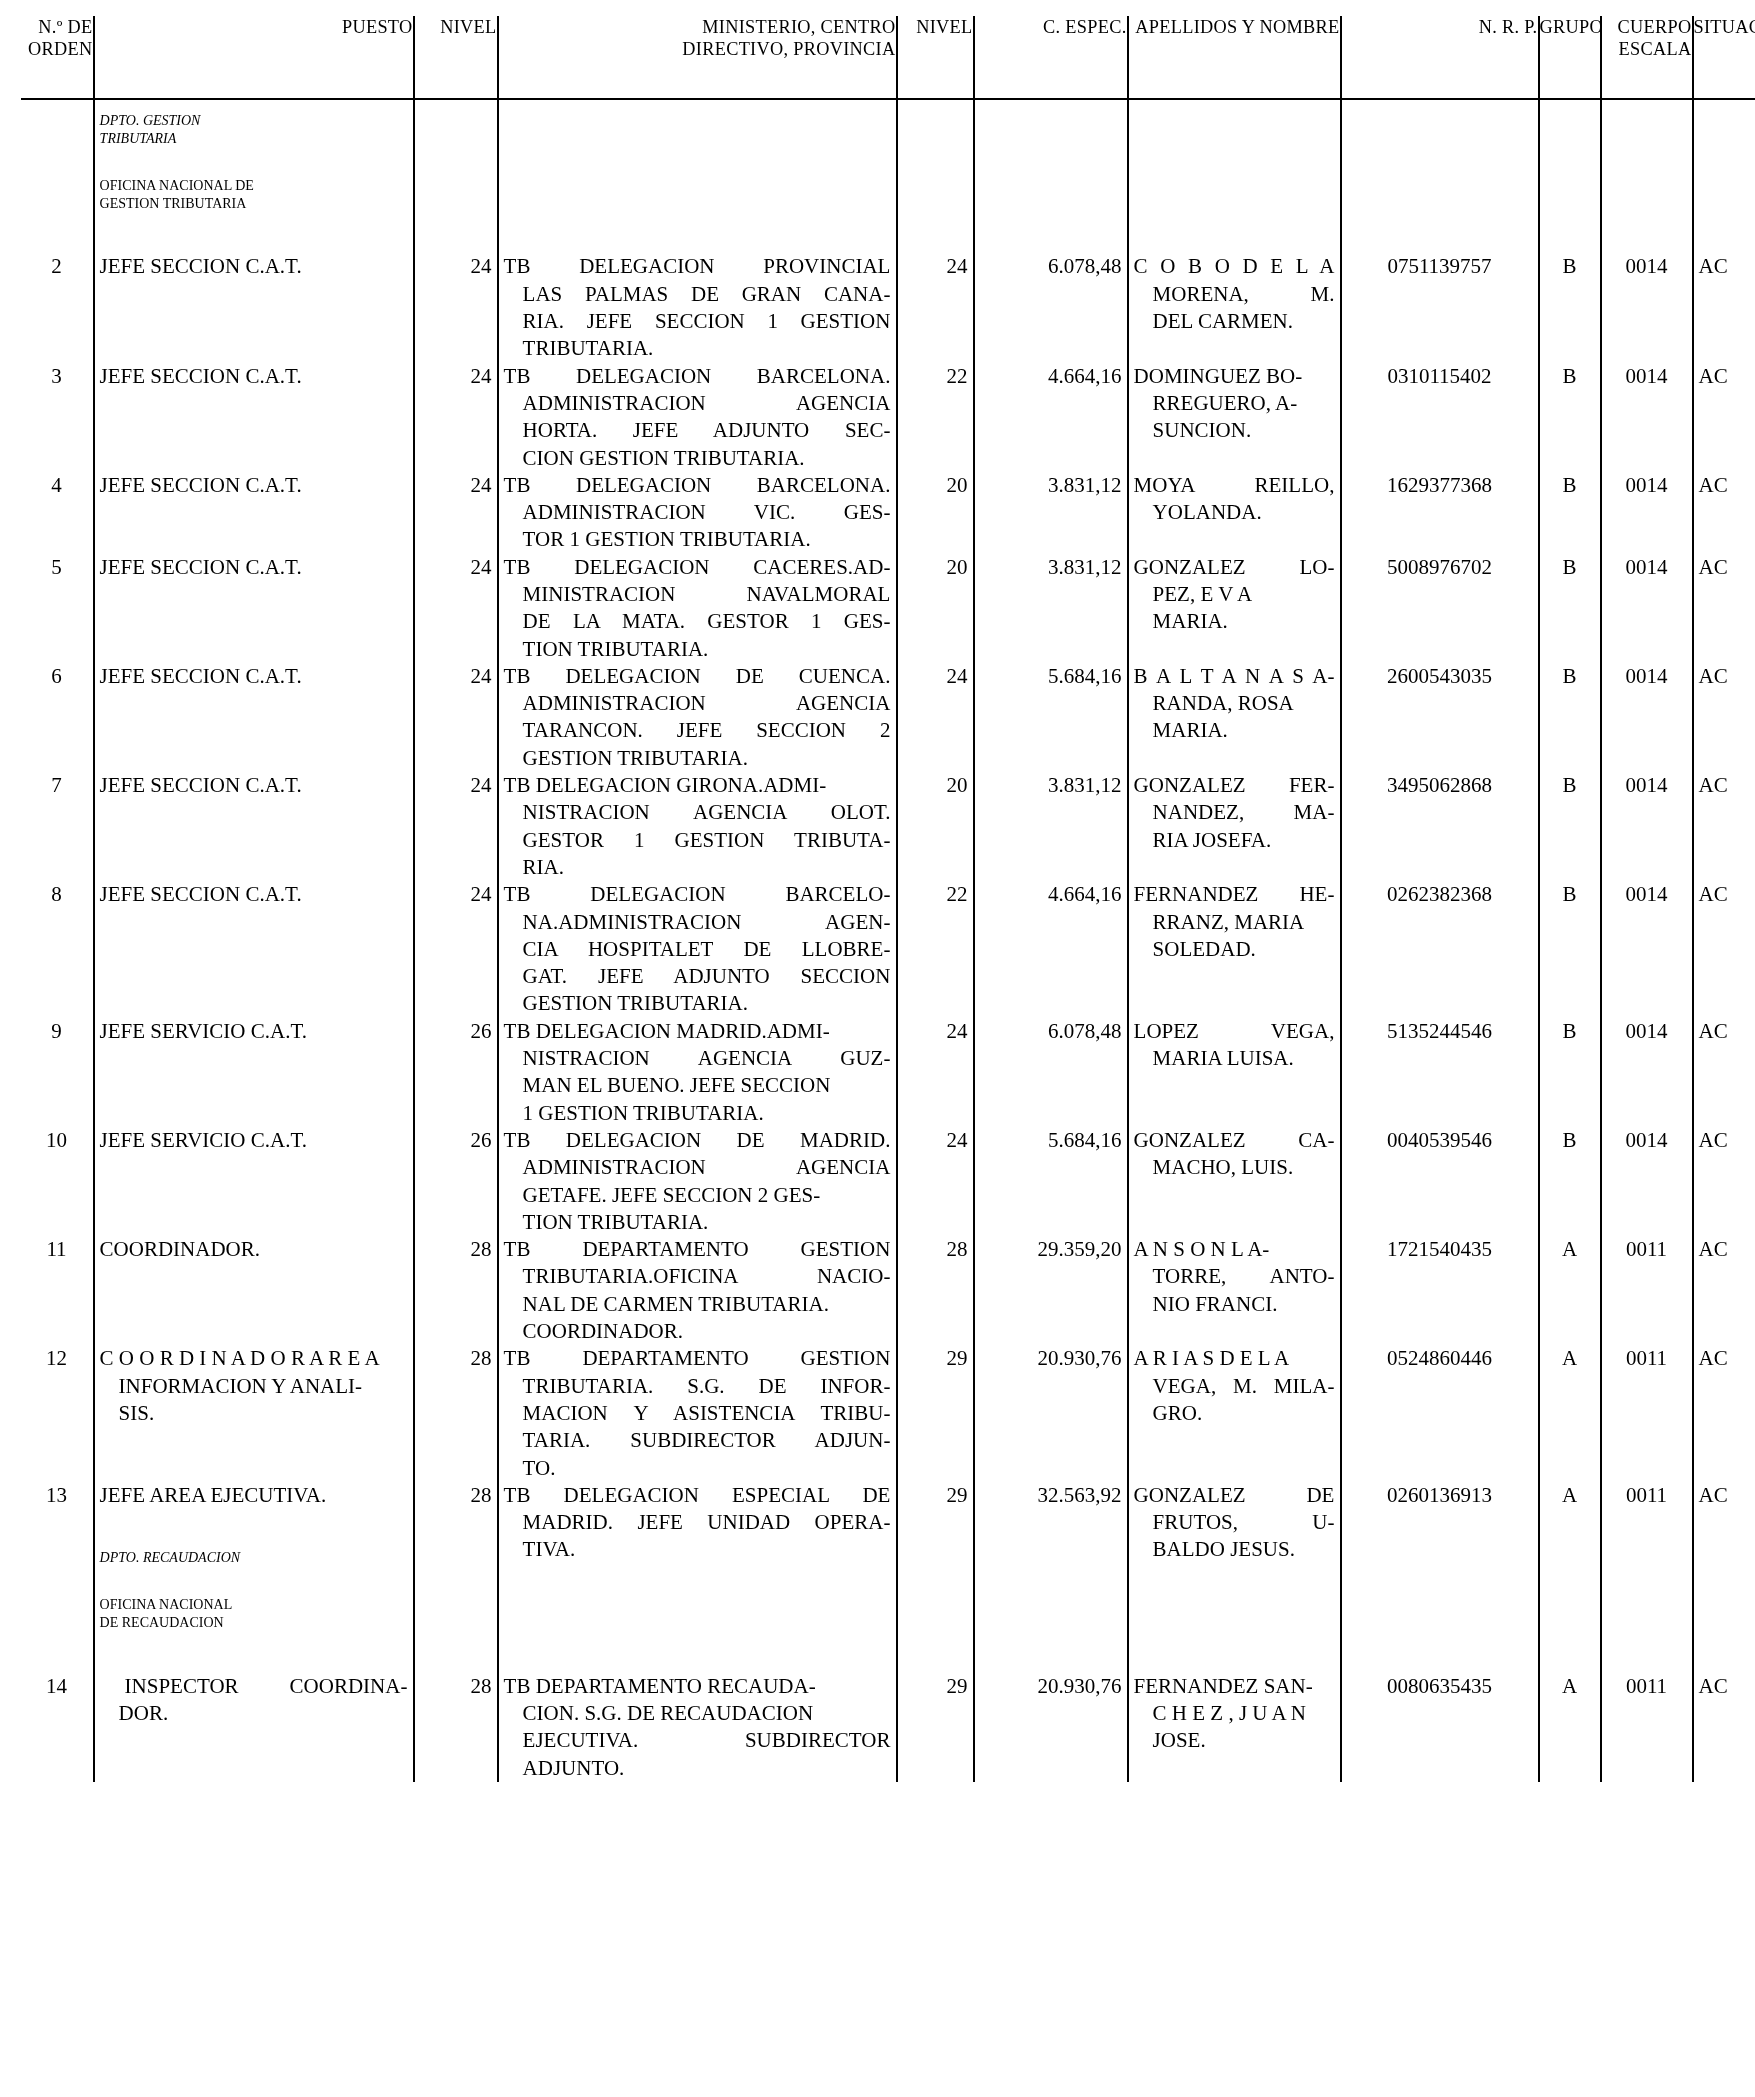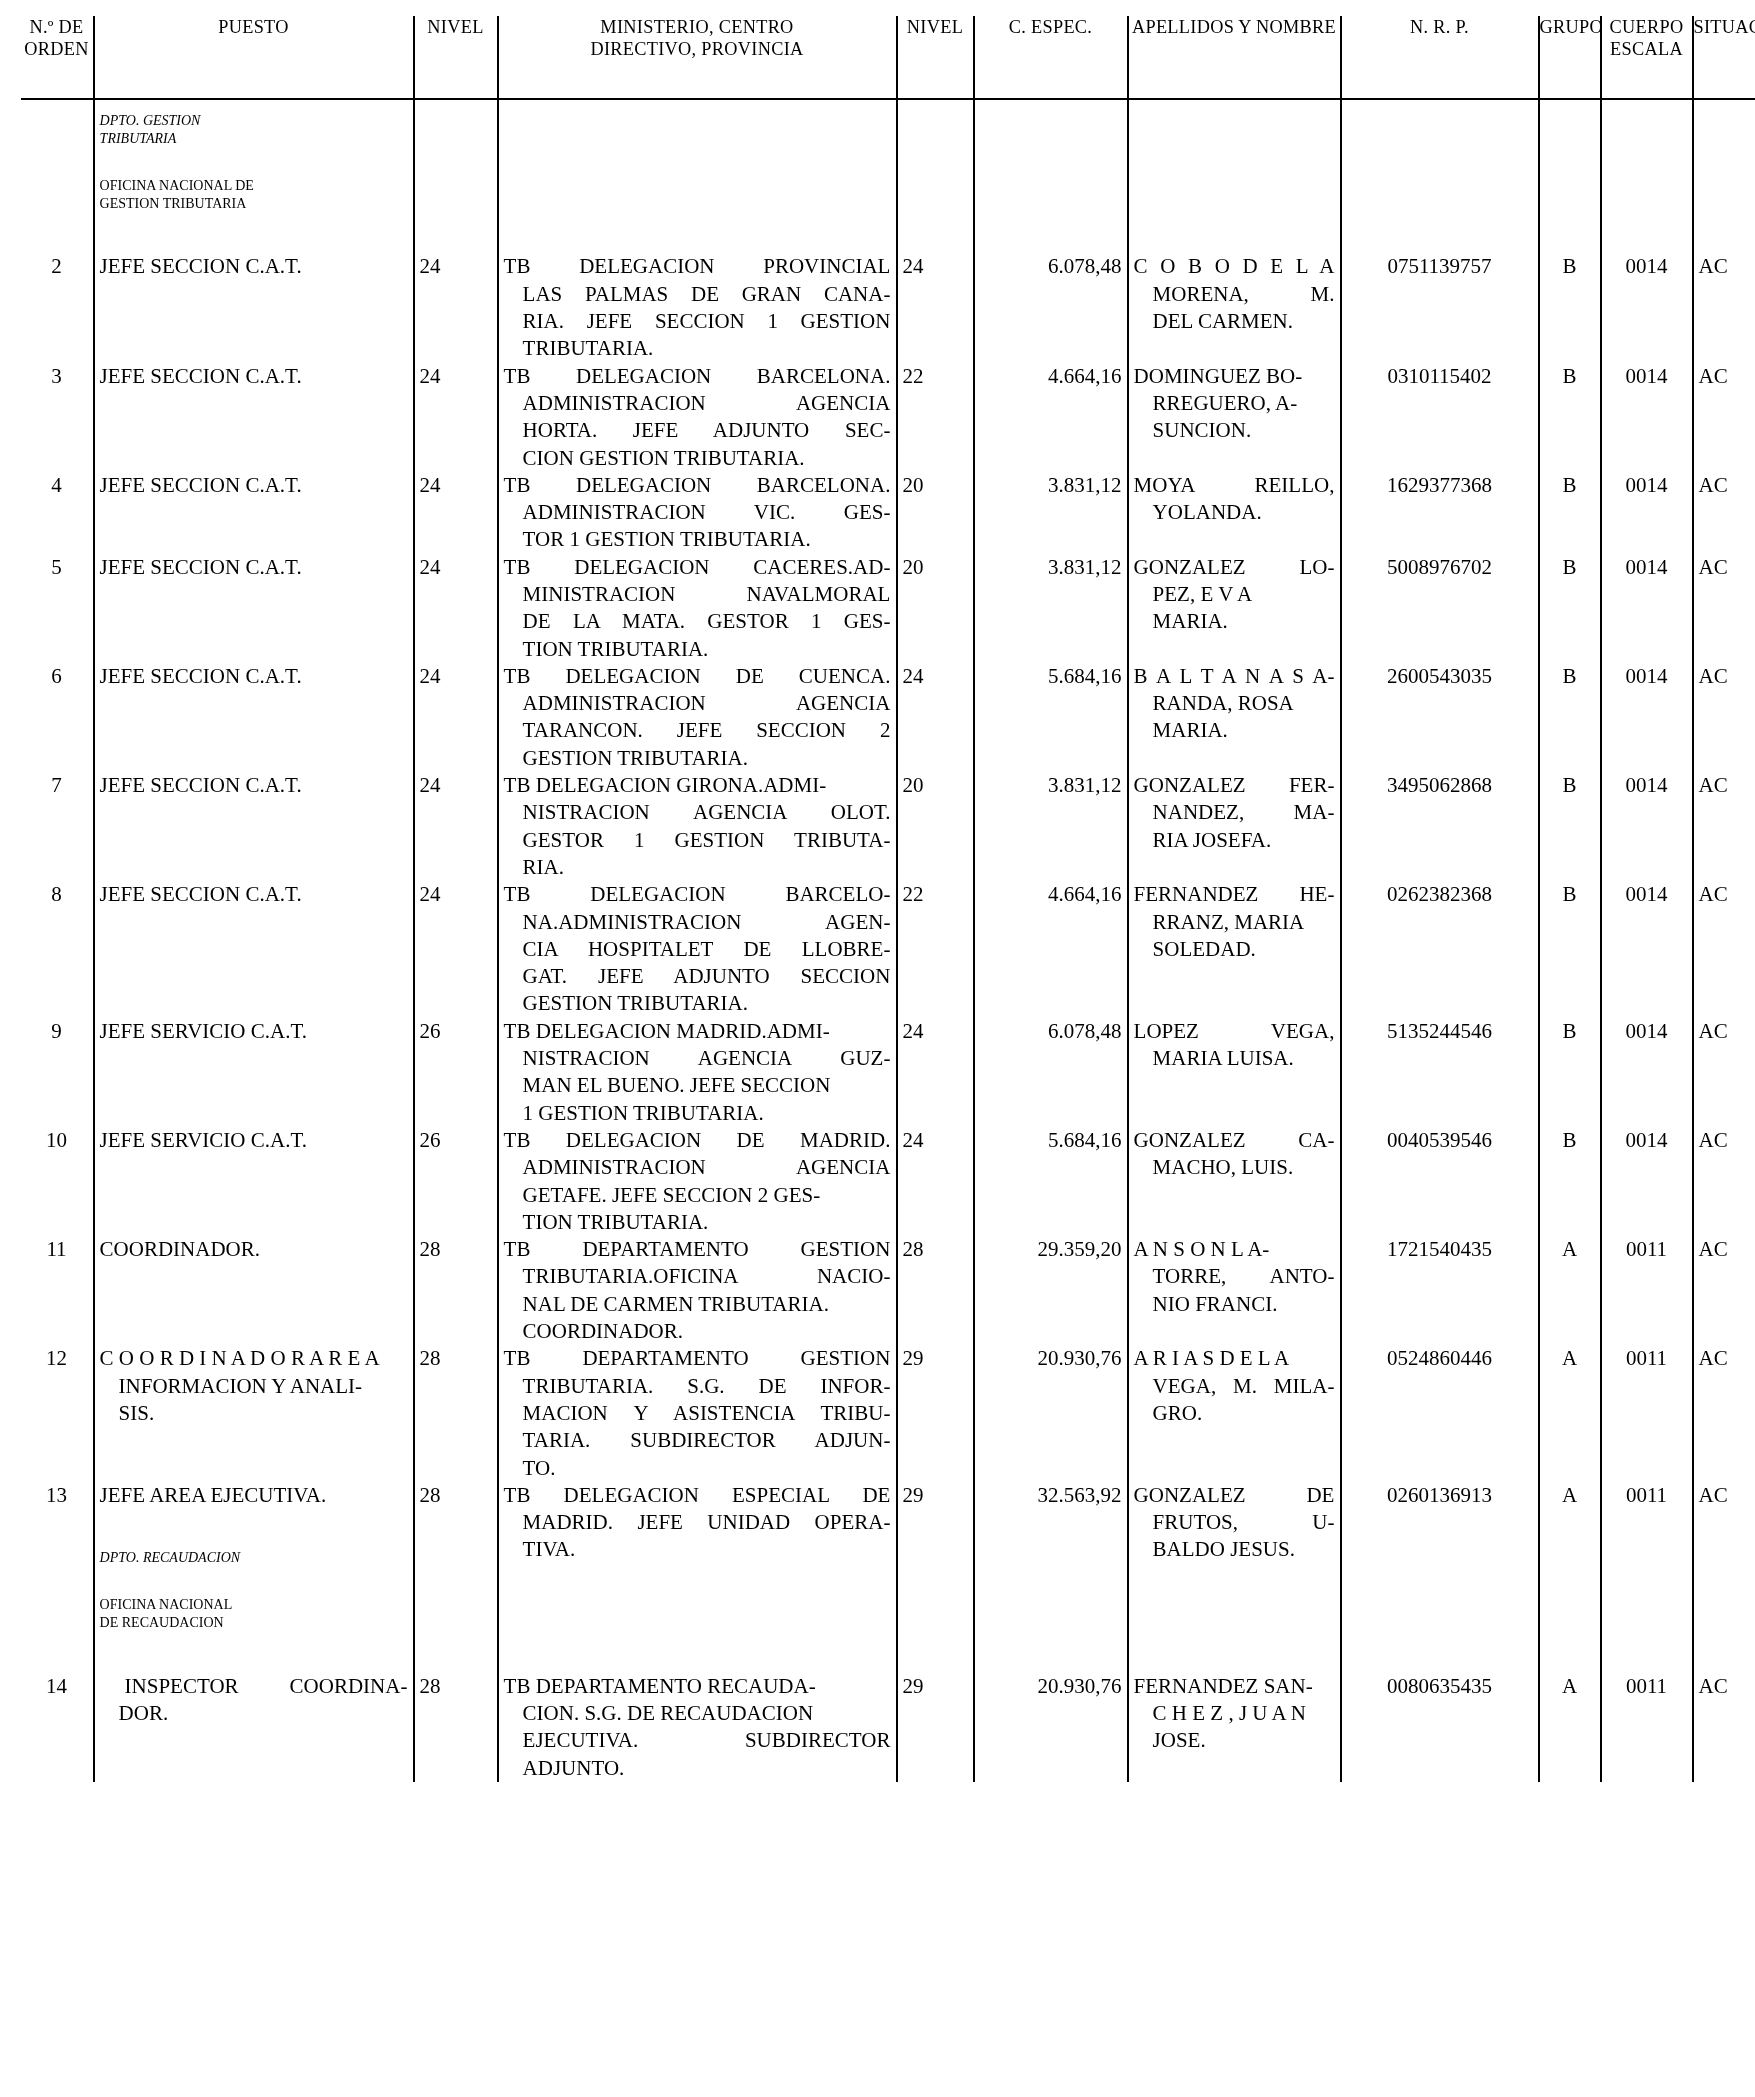--- a/index.html
+++ b/index.html
@@ -46,41 +46,41 @@
     letter-spacing: 0.4px;
     height: 54px;
     padding-top: 14.7px !important;
     border-top: 2.9px solid #000;
     border-bottom: 2.2px solid #000;
   }
   .grp.sep-l { border-left: 2.2px solid #000; }
 
   
   .colh {
-    text-align: center;
+    text-align: right;
     font-size: 18.3px;
     letter-spacing: 0.3px;
     height: 82px;
     vertical-align: middle;
     border-bottom: 2.9px solid #000;
     line-height: 1.22;
   }
   .colh.vl { border-left: 2.2px solid #000; }
   .colh.nb { border-left: none; }
 
   
   td.b {
     font-size: 21px;
     line-height: 1.30;
     padding: 0 5.1px 0 5.1px !important;
   }
   td.vl { border-left: 2.2px solid #000; }
 
   .num       { text-align: center; }
-  .lvl       { text-align: left; }
+  .lvl       { text-align: right; }
   .cesp      { text-align: right; padding-right: 6.6px !important; }
   .nrp       { text-align: center; }
   .grupo     { text-align: center; }
   .cuerpo    { text-align: center; }
   .situac    { text-align: left; }
 
   
   .just {
     text-align: justify;
     text-align-last: left;

